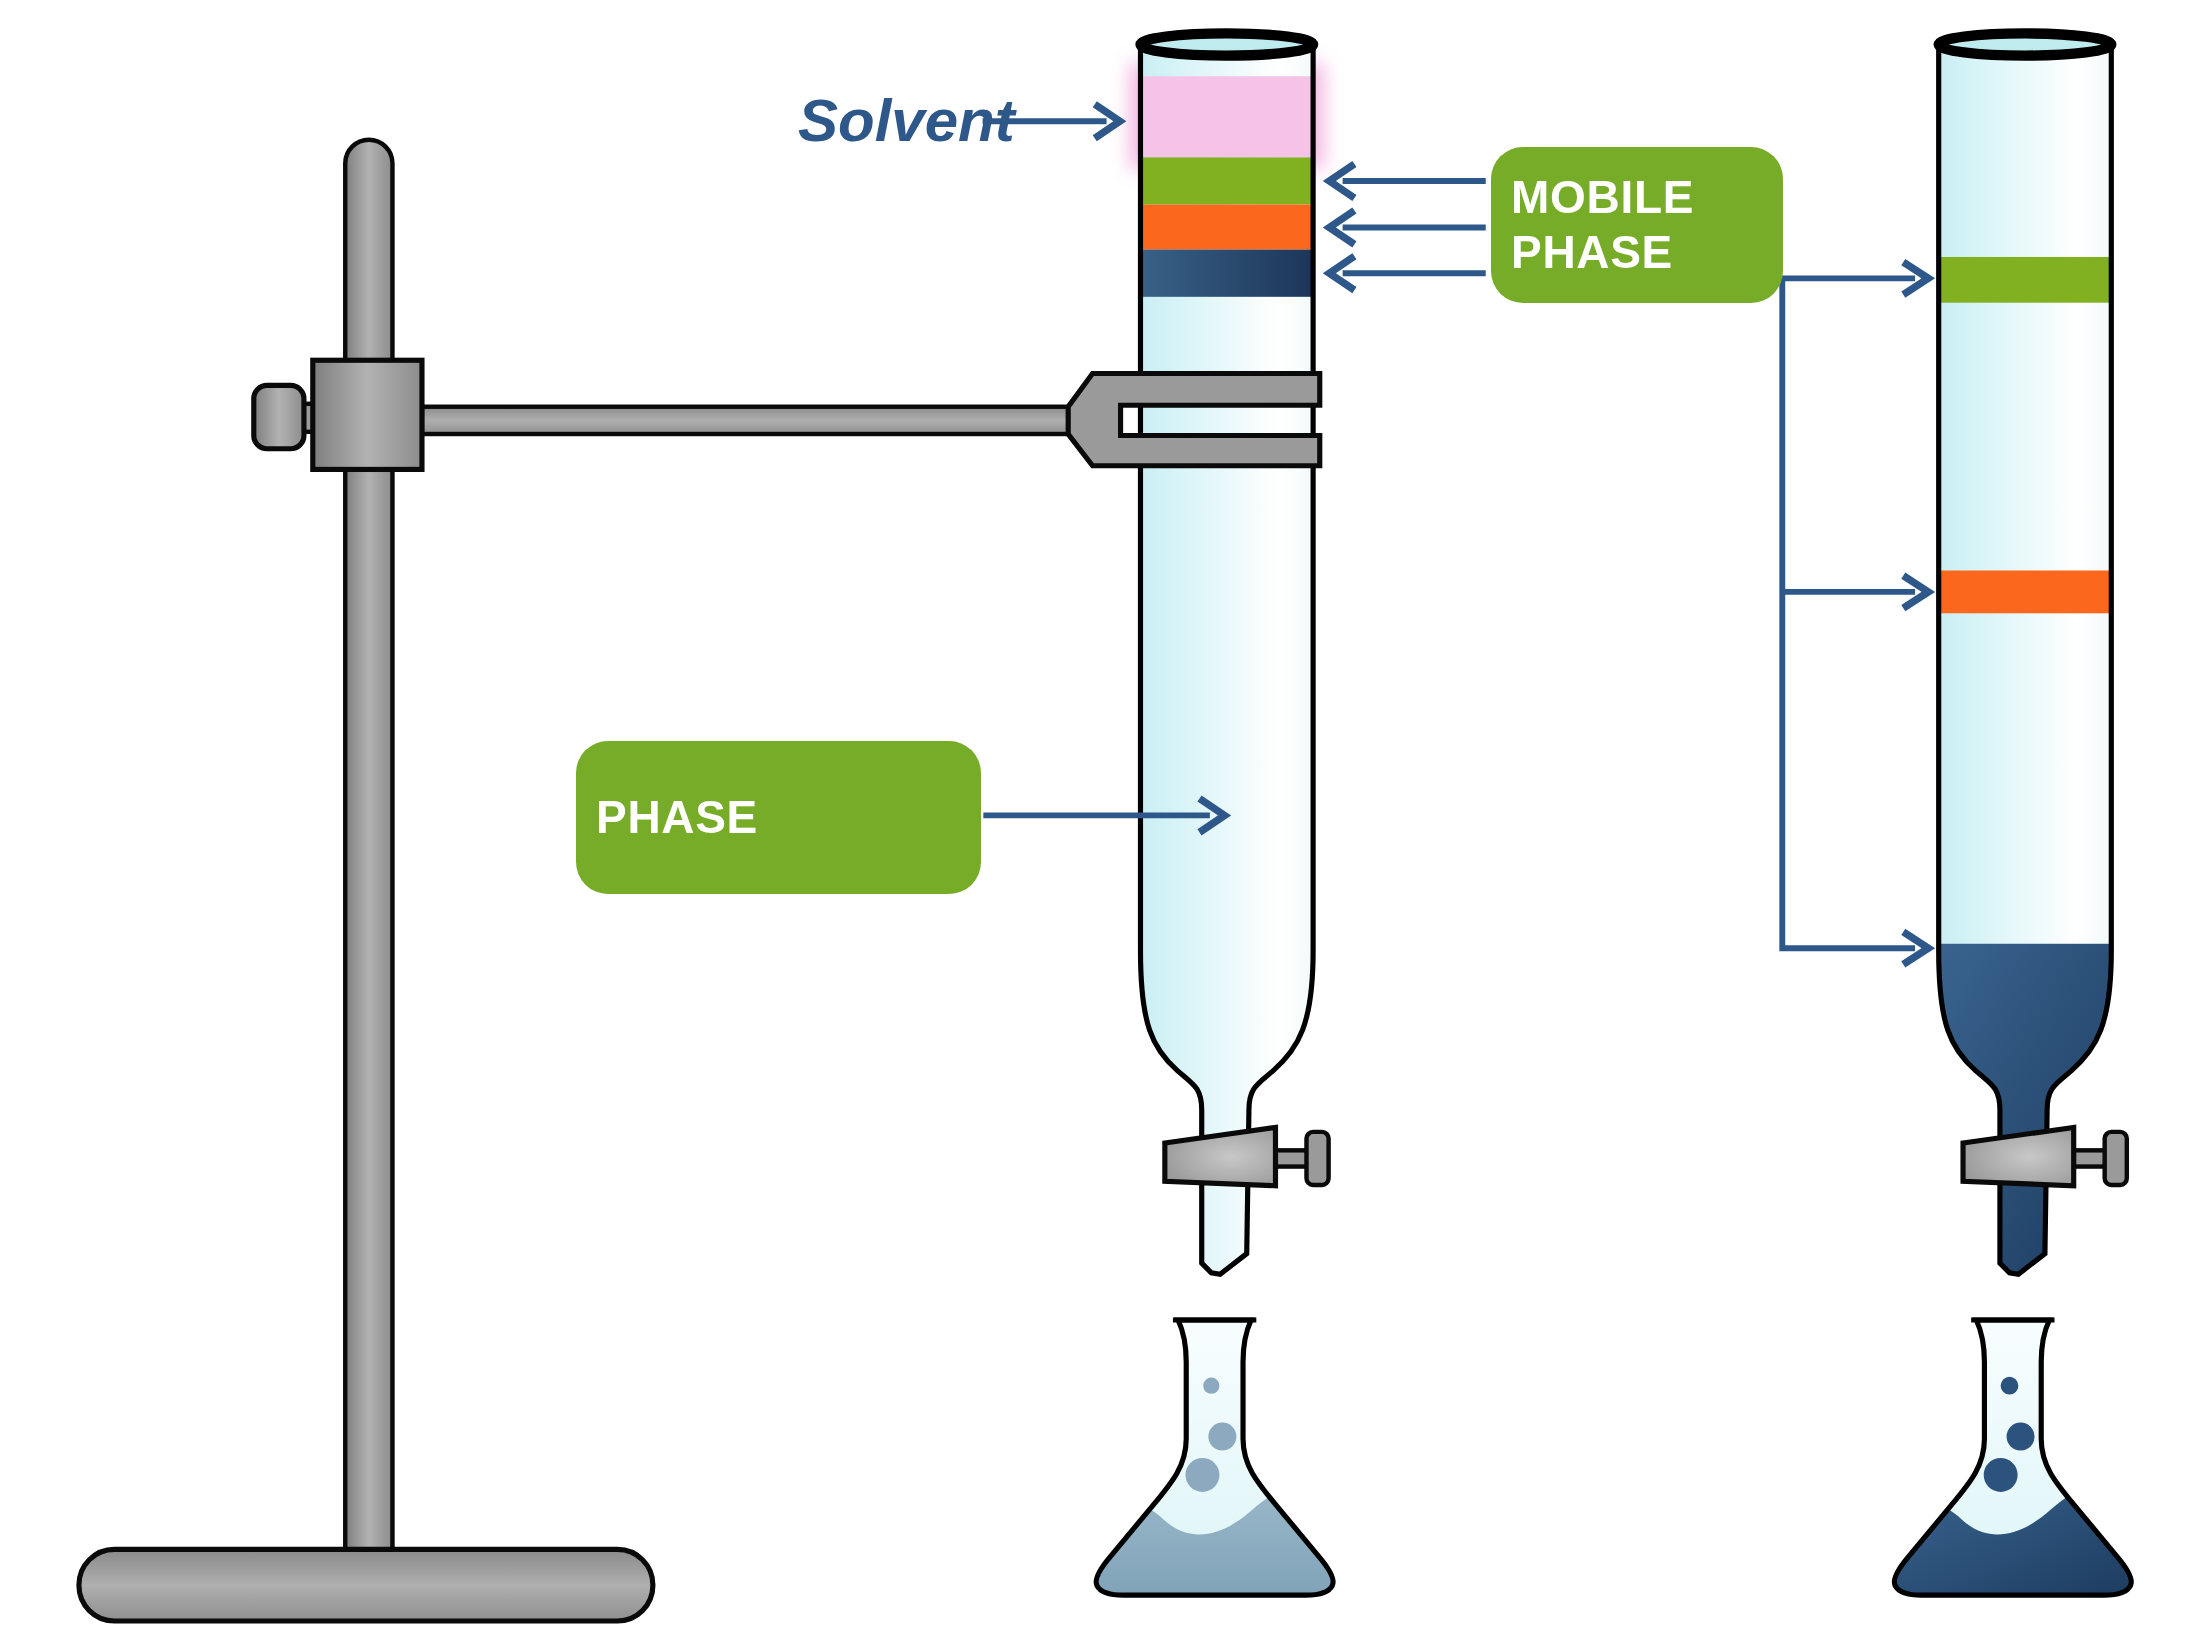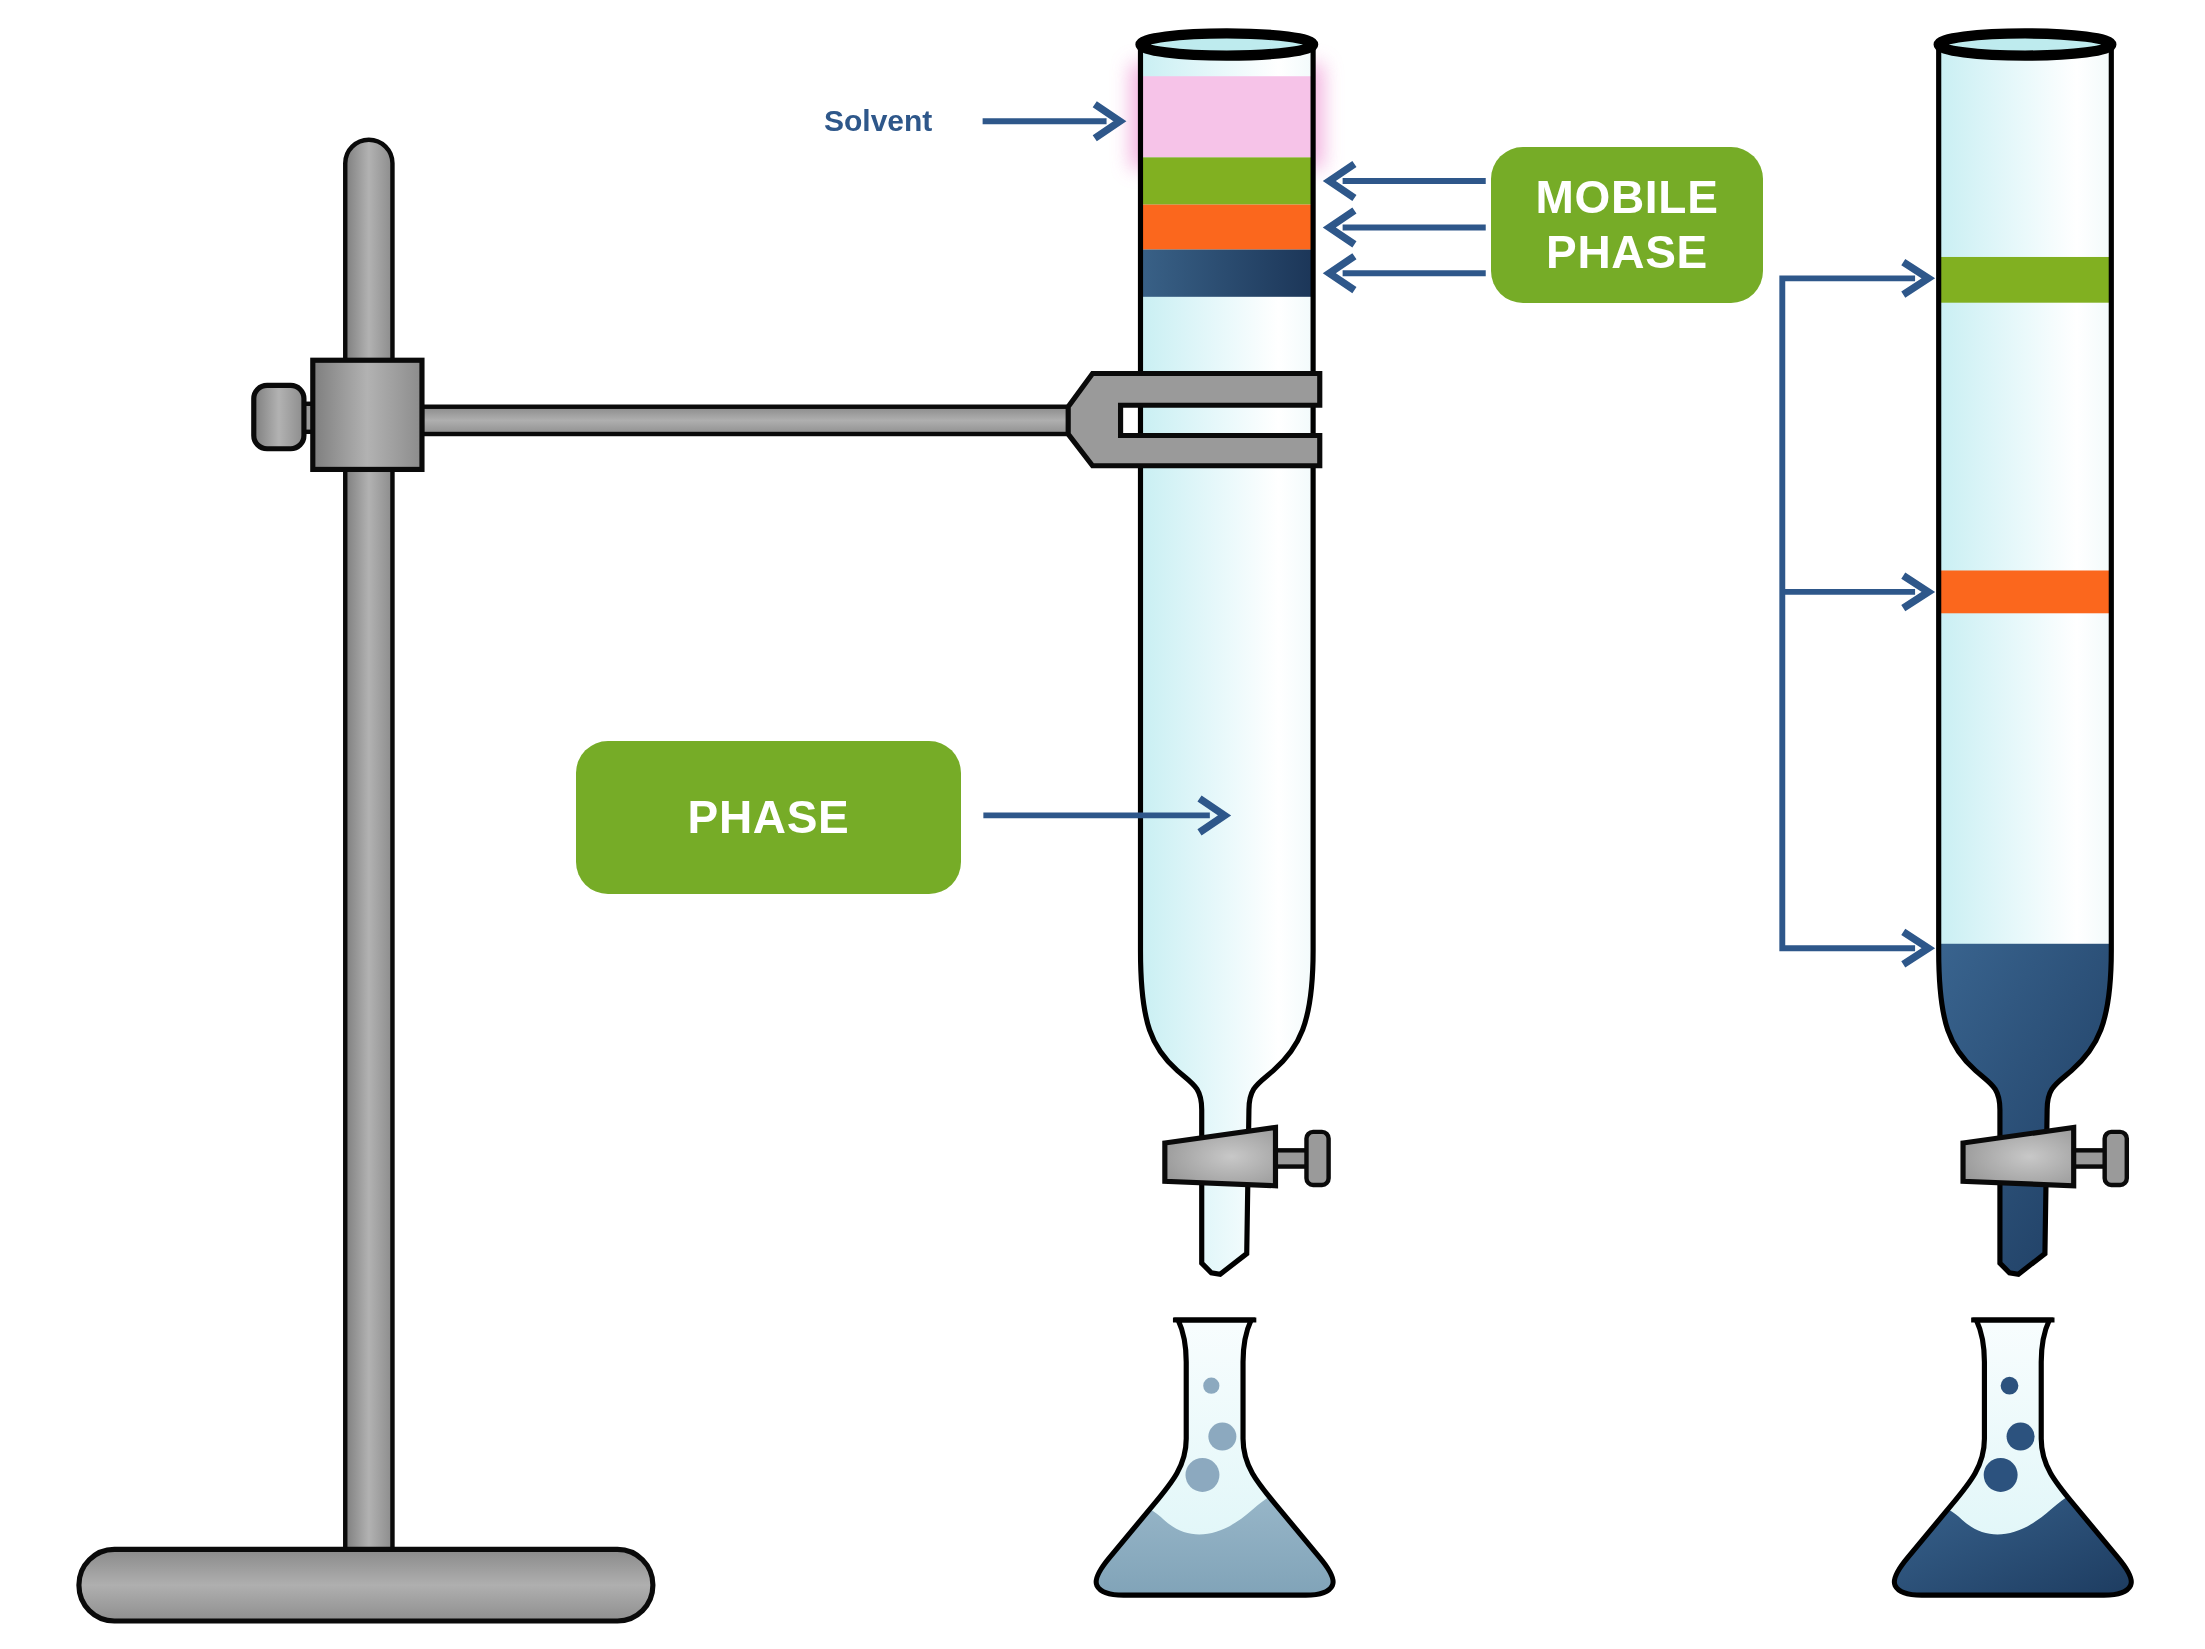--- a/index.html
+++ b/index.html
@@ -5,31 +5,32 @@
   html,body{margin:0;padding:0;background:#ffffff;}
   .canvas{
     position:relative;
     width:2205px;height:1650px;
     background:#ffffff;
     font-family:"Liberation Sans", sans-serif;
     overflow:hidden;
   }
   .canvas svg{position:absolute;left:0;top:0;}
   .solvent-label{
-    position:absolute;left:824px;top:97px;width:177px;
-    font-weight:bold;font-size:30px;line-height:47px;
+    position:absolute;left:798px;top:97px;width:177px;
+    font-weight:bold;font-size:60px;line-height:47px;
     color:var(--arrow_blue,#2E578A);
     white-space:nowrap;
+    font-style:italic;
   }
   .pill{
     position:absolute;
     background:var(--label_green,#76AC27);
     color:#ffffff;font-weight:bold;font-size:46px;line-height:55px;
-    display:flex;flex-direction:column;align-items:center;justify-content:center;
-    border-radius:32px;text-align:center;letter-spacing:0.7px;
+    display:flex;flex-direction:column;align-items:flex-start;justify-content:center;
+    border-radius:32px;text-align:center;letter-spacing:0.7px;padding-left:20px;
   }
   .pill-mobile{left:1491px;top:147px;width:272px;height:156px;}
   .pill-stationary{left:576px;top:741px;width:385px;height:153px;}
   
   .band-green{fill:var(--band_green,#7DB229);}
   .band-orange{fill:var(--band_orange,#FA6A1F);}
   .band-navy{fill:url(#navyGrad);}
   .pink-band{fill:var(--solvent_pink,#F6C3E8);}
   .arrow-line{fill:none;stroke:var(--arrow_blue,#2E578A);stroke-width:8;}
   .arrow-head{fill:none;stroke:var(--arrow_blue,#2E578A);stroke-width:10;stroke-linejoin:miter;}

